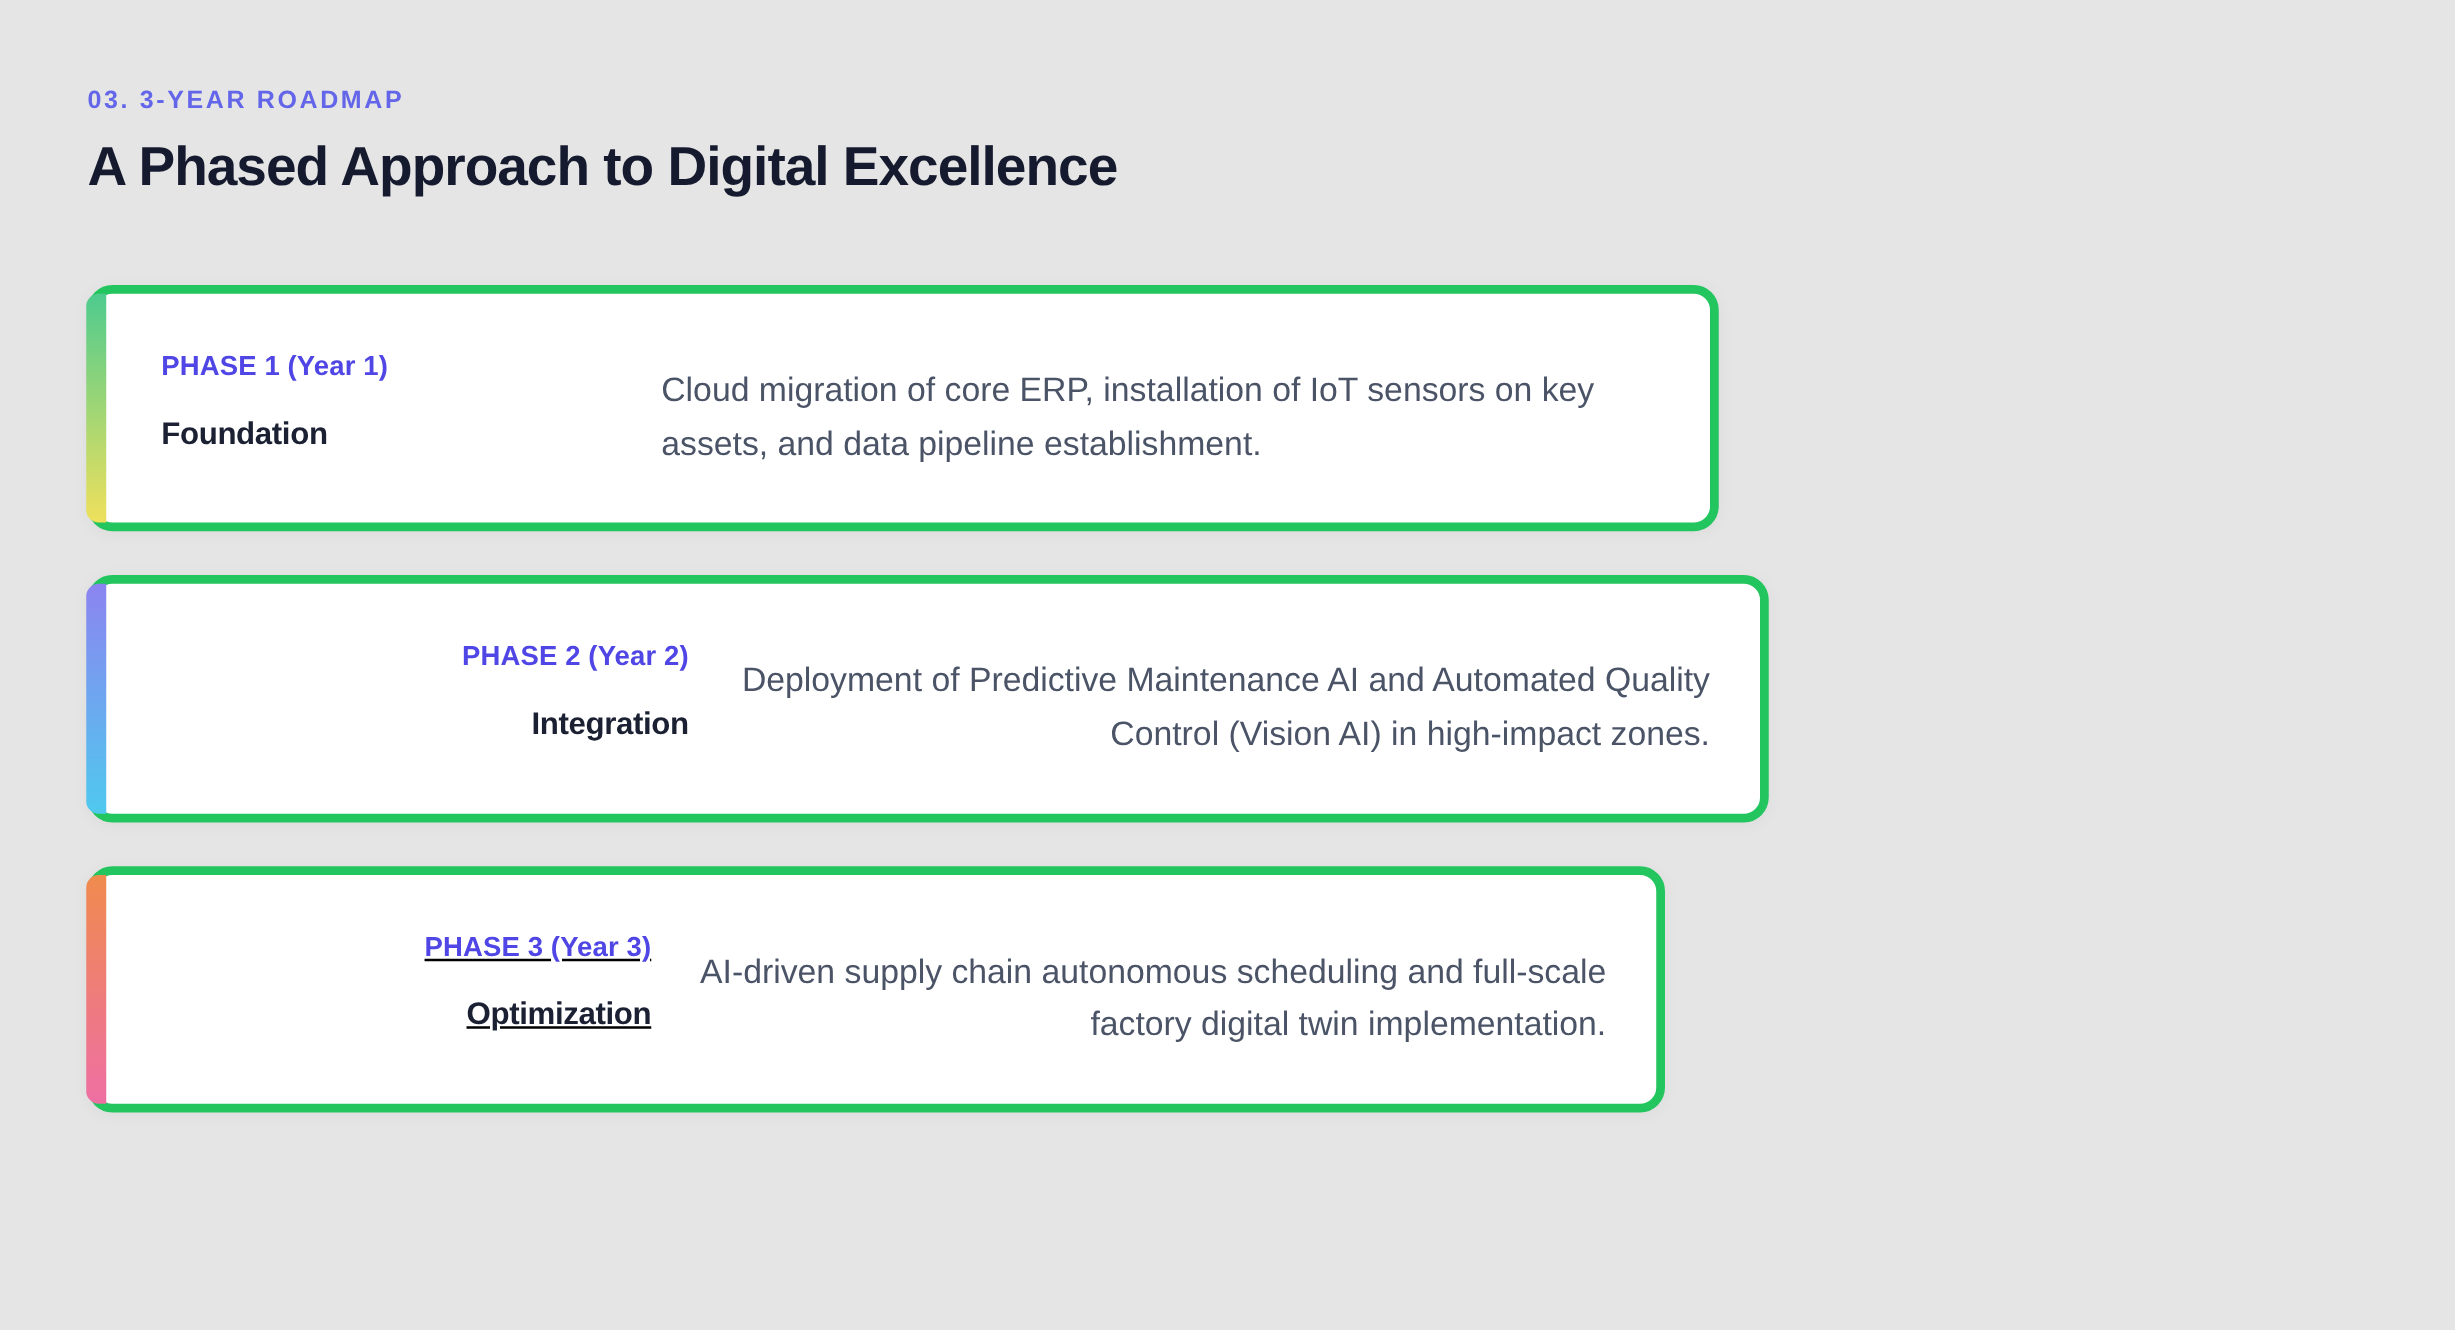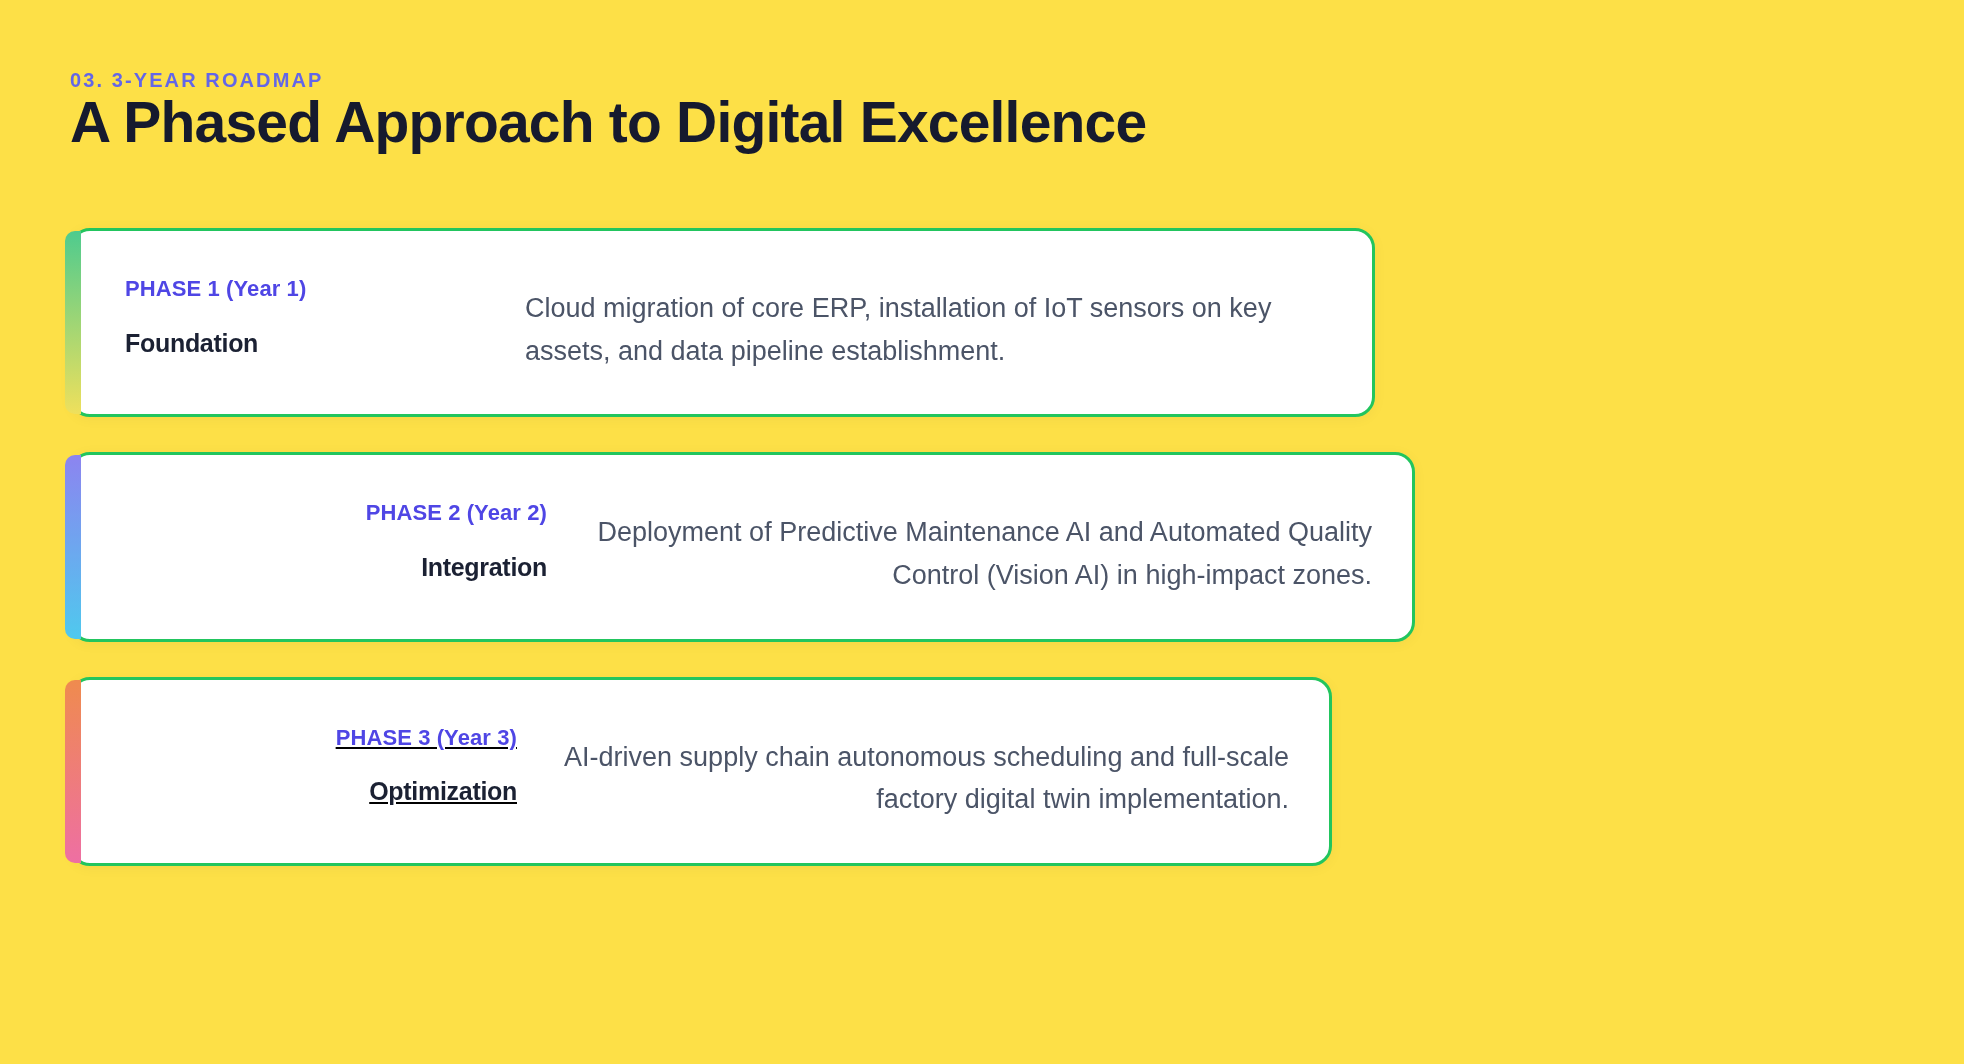--- a/index.html
+++ b/index.html
@@ -9,21 +9,21 @@
     height: 1064px;
     background: #ffffff;
     font-family: "Liberation Sans", sans-serif;
     overflow: hidden;
   }
 
   .slide {
     position: relative;
     width: 1964px;
     height: 1064px;
-    background: #fde047;
+    background: #e5e5e5;
     padding: 0;
   }
 
   
   .header {
     position: absolute;
     left: 70px;
     top: 68px;
   }
 
@@ -31,41 +31,42 @@
     font-size: 20px;
     font-weight: 700;
     letter-spacing: 2.1px;
     color: #6366E8;
     text-transform: uppercase;
     line-height: 1.2;
     white-space: nowrap;
   }
 
   .page-title {
-    font-size: 57px;
+    margin-top: 18px;
+    font-size: 44px;
     font-weight: 700;
     letter-spacing: -0.8px;
     color: #161A2E;
     line-height: 1.08;
     white-space: nowrap;
   }
 
   
   .cards {
     position: absolute;
     left: 70px;
     top: 228px;
   }
 
   .card {
     position: relative;
     display: flex;
     align-items: center;
     background: #ffffff;
-    border: 3px solid #22c55e;
+    border: 7px solid #22c55e;
     border-radius: 20px;
     box-shadow: 0 2px 14px rgba(25, 30, 60, 0.045);
     overflow: visible;
   }
 
   .card + .card { margin-top: 35px; text-align: right; }
 
   .card .accent {
     position: absolute;
     left: -8px;

